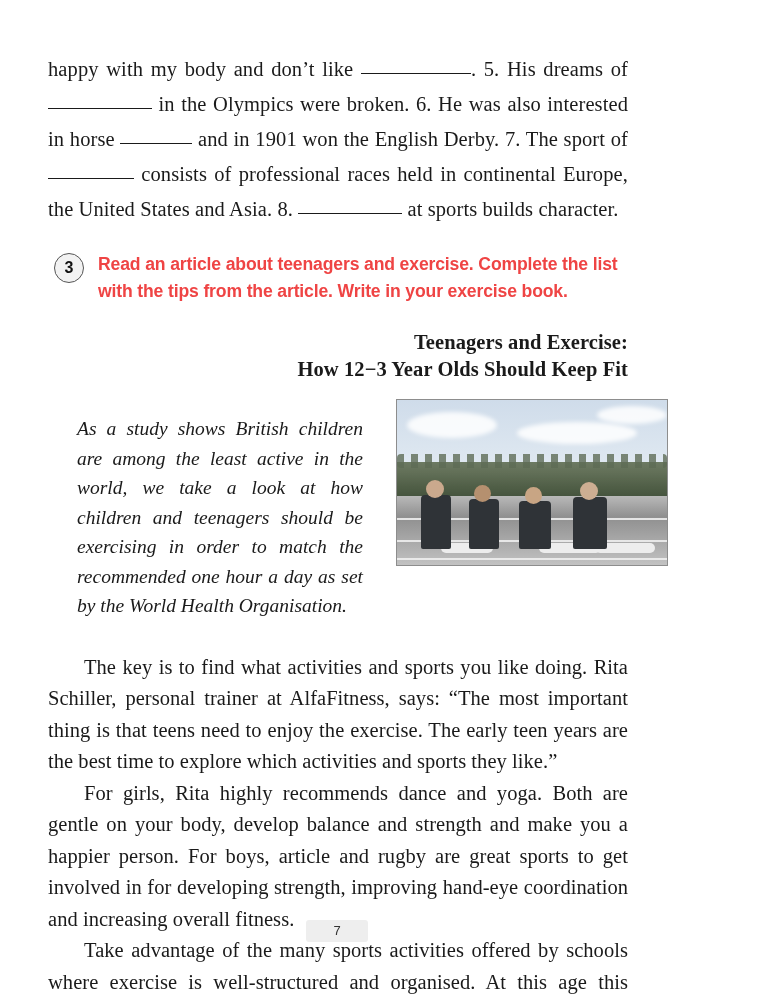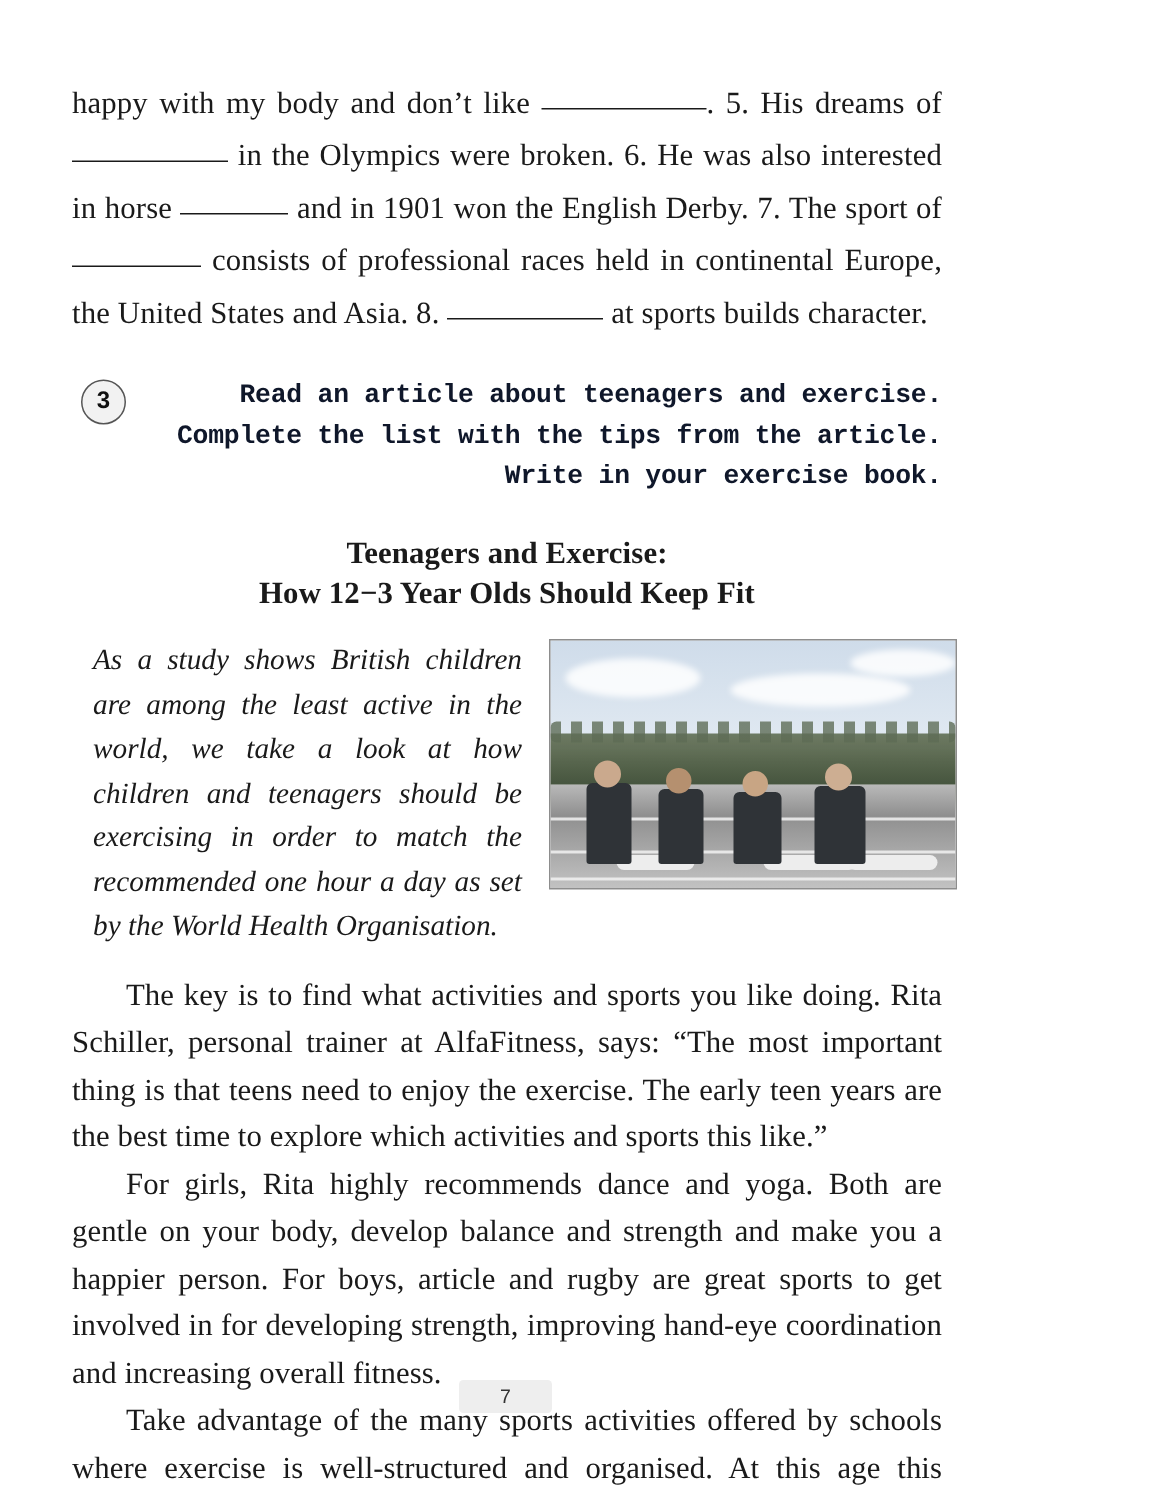--- a/index.html
+++ b/index.html
@@ -60,32 +60,31 @@
     color: #111;
     font-family: "Liberation Sans", sans-serif;
     font-weight: bold;
     font-size: 16px;
     line-height: 27px;
     text-align: center;
     margin-top: 2px;
   }
   .task-text {
     margin-left: 14px;
-    font-family: Liberation Mono, monospace;
+    font-family: Liberation Sans, sans-serif;
     font-weight: bold;
     font-size: 17.6px;
     line-height: 27px;
     letter-spacing: -0.15px;
-    color: #0f172a;
+    color: #ef4444;
+  }
+
+  
+  .article-title {
     text-align: right;
-  }
-
-  
-  .article-title {
-    text-align: center;
     font-weight: bold;
     font-size: 20.5px;
     line-height: 27px;
     margin: 24px 0 0 0;
     letter-spacing: 0.1px;
   }
 
   
   .lead-wrap {
     margin-top: 16px;
@@ -93,21 +92,21 @@
     align-items: flex-start;
     gap: 18px;
   }
   .lead {
     flex: 0 0 300px;
     font-style: italic;
     font-size: 19.5px;
     line-height: 29.5px;
     text-align: justify;
     text-justify: inter-word;
-    margin: 0;
+    margin: 15px;
     padding-left: 14px;
   }
   .photo {
     flex: 0 0 272px;
     height: 167px;
     border: 1px solid #8d8d8d;
     position: relative;
     overflow: hidden;
     background: linear-gradient(#cfdcea 0%, #dfe8f1 38%, #c9cfc6 44%, #8e9b82 52%, #6e7a63 58%, #9aa08f 64%, #efefef 70%, #d9d9d9 100%);
   }
@@ -255,21 +254,21 @@
       <span class="legs g2"></span>
       <span class="legs g3"></span>
       <span class="person p1"></span>
       <span class="person p2"></span>
       <span class="person p3"></span>
       <span class="person p4"></span>
     </div>
   </div>
 
   <div class="body-block">
-    <p class="body-para">The key is to find what activities and sports you like doing. Rita Schiller, personal trainer at AlfaFitness, says: “The most important thing is that teens need to enjoy the exercise. The early teen years are the best time to explore which activities and sports this like.”</p>
+    <p class="body-para">The key is to find what activities and sports you like doing. Rita Schiller, personal trainer at AlfaFitness, says: “The most important thing is that teens need to enjoy the exercise. The early teen years are the best time to explore which activities and sports they like.”</p>
     <p class="body-para">For girls, Rita highly recommends dance and yoga. Both are gentle on your body, develop balance and strength and make you a happier person. For boys, article and rugby are great sports to get involved in for developing strength, improving hand-eye coordination and increasing overall fitness.</p>
     <p class="body-para">Take advantage of the many sports activities offered by schools where exercise is well-structured and organised. At this age this school is the best place for trying out as many different types of sports as possible.</p>
   </div>
 
   <div class="footer">
     <span class="page-num">7</span>
   </div>
 
 </div>
 

